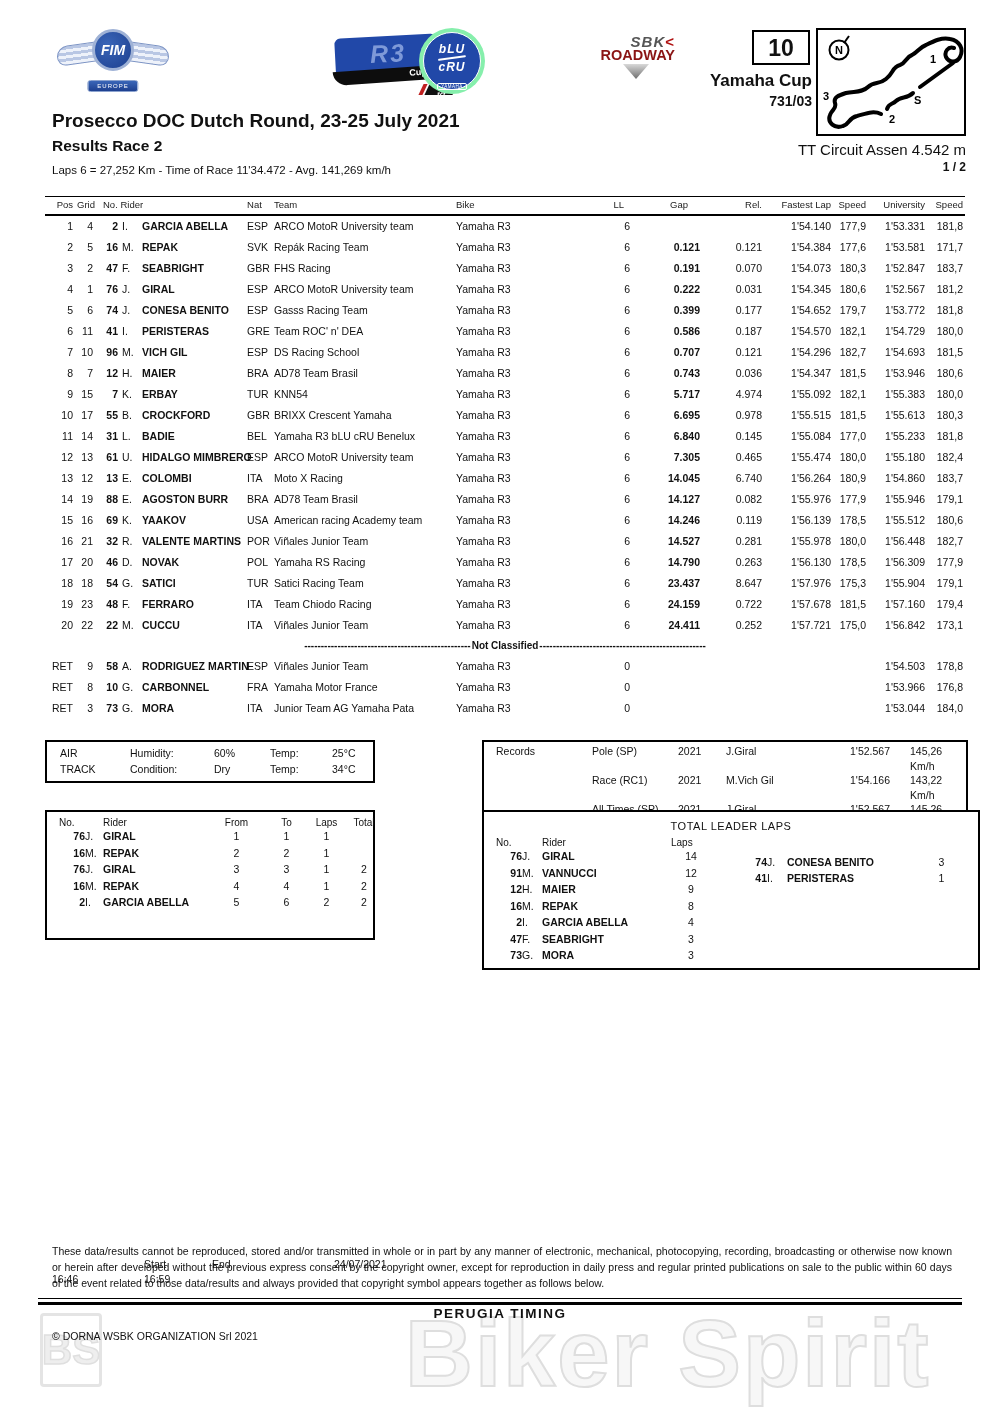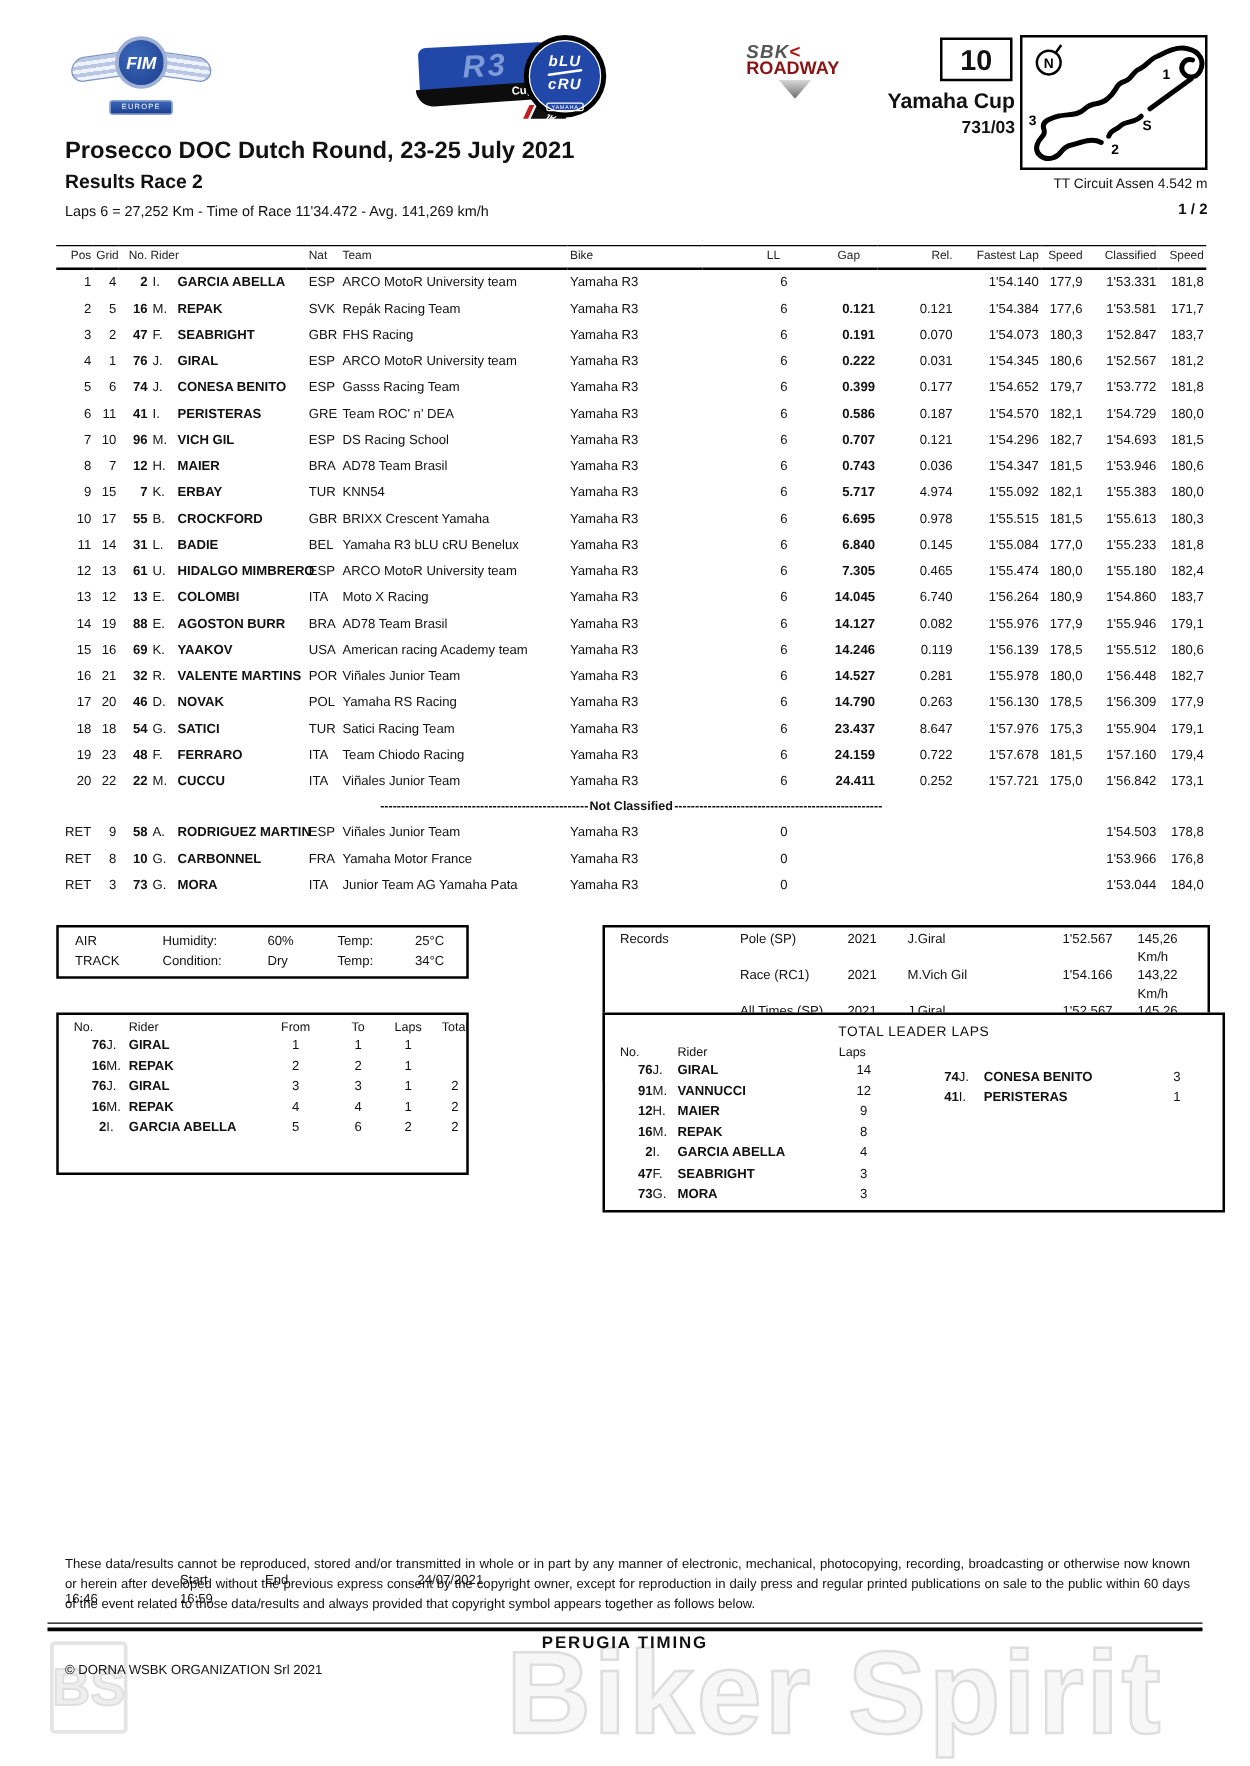--- a/index.html
+++ b/index.html
@@ -31,43 +31,43 @@
     display:flex; align-items:center; justify-content:center; }
   .r3-band span { color:#7e99d8; font-size:25px; font-weight:bold; font-style:italic; letter-spacing:2px; }
   .r3-swoosh { position:absolute; left:0; top:41px; width:118px; height:14px;
     background:#0d0d0d; border-radius:0 0 16px 16px; transform:rotate(-4deg); }
   .r3-swoosh span { position:absolute; right:24px; top:1px; color:#fff; font-size:9px; font-weight:bold; }
   .r3-jr { position:absolute; left:94px; top:57px; width:28px; height:11px;
     background:#111; transform:skewX(-25deg); }
   .r3-jr::before { content:""; position:absolute; left:-6px; top:0; width:4px; height:100%; background:#c02020; }
   .r3-jr span { color:#fff; font-size:8px; font-weight:bold; font-style:italic; padding-left:10px; }
   .blucru { position:absolute; right:0; top:1px; width:66px; height:66px; border-radius:50%;
-    background:#000000; display:flex; align-items:center; justify-content:center; }
+    background:#86efac; display:flex; align-items:center; justify-content:center; }
   .blucru-inner { width:58px; height:58px; border-radius:50%; border:1.5px solid #fff;
     background:#2148a8; color:#fff; text-align:center; font-style:italic; font-weight:bold; }
   .blucru-inner .l1 { font-size:12px; margin-top:9px; letter-spacing:1px; }
   .blucru-inner .swsh { width:28px; height:2px; background:#fff; margin:1px auto; border-radius:2px; transform:rotate(-8deg); }
   .blucru-inner .l2 { font-size:12px; letter-spacing:1px; }
   .blucru-inner .ym { font-size:4.5px; font-style:normal; font-weight:normal; margin-top:2px;
     border:0.5px solid #fff; display:inline-block; padding:0 3px; border-radius:2px; letter-spacing:0.5px; }
 
-  .sbk { left:597px; top:33px; width:78px; text-align:left; }
+  .sbk { left:597px; top:33px; width:78px; text-align:right; }
   .sbk-top { font-weight:bold; font-style:italic; font-size:15px; color:#555; letter-spacing:1px; }
   .sbk-top .k-mark { color:#b01212; font-style:normal; }
   .sbk-road { font-weight:bold; font-size:14.5px; color:#8a1414; margin-top:-3px; }
   .sbk-tri { width:26px; height:15px; background:linear-gradient(#d9d9d9,#6e6e6e);
     clip-path:polygon(0 0,100% 0,50% 100%); margin:1px auto 0; }
 
   .race-no { left:752px; top:30px; width:58px; height:35px; border:2px solid #000;
     font-size:23px; font-weight:bold; text-align:center; line-height:32px; }
   .cup-name { left:620px; top:71px; width:192px; text-align:right; font-size:17px; font-weight:bold; }
   .doc-code { left:620px; top:93px; width:192px; text-align:right; font-size:14px; font-weight:bold; }
 
   .circuit { left:816px; top:28px; width:150px; height:108px; border:2px solid #000; background:#fff; }
-  .circuit-caption { left:700px; top:141px; width:266px; text-align:right; font-size:11px; }
+  .circuit-caption { left:700px; top:141px; width:266px; text-align:right; font-size:15px; }
   .page-no { left:800px; top:160px; width:166px; text-align:right; font-size:12px; font-weight:bold; }
 
   .event-title { left:52px; top:110px; font-size:19px; font-weight:bold; }
   .report-title { left:52px; top:137px; font-size:15.5px; font-weight:bold; }
   .race-info { left:52px; top:164px; font-size:11.5px; }
 
   
   .results-wrap { left:45px; top:196px; width:920px; }
   table { border-collapse:collapse; table-layout:fixed; }
   .results { width:920px; }
@@ -211,21 +211,21 @@
         <th class="r">Grid</th>
         <th class="l" colspan="3" style="padding-left:8px">No. Rider</th>
         <th class="l">Nat</th>
         <th class="l">Team</th>
         <th class="l">Bike</th>
         <th class="r" style="padding-right:8px">LL</th>
         <th class="r" style="padding-right:14px">Gap</th>
         <th class="r">Rel.</th>
         <th class="r">Fastest Lap</th>
         <th class="r">Speed</th>
-        <th class="r">Classified</th>
+        <th class="r">University</th>
         <th class="r">Speed</th>
       </tr>
     </thead>
     <tbody id="rows-main">
         <tr>
           <td class="r">1</td>
           <td class="r">4</td>
           <td class="r b">2</td>
           <td class="l">I.</td>
           <td class="l b">GARCIA ABELLA</td>

